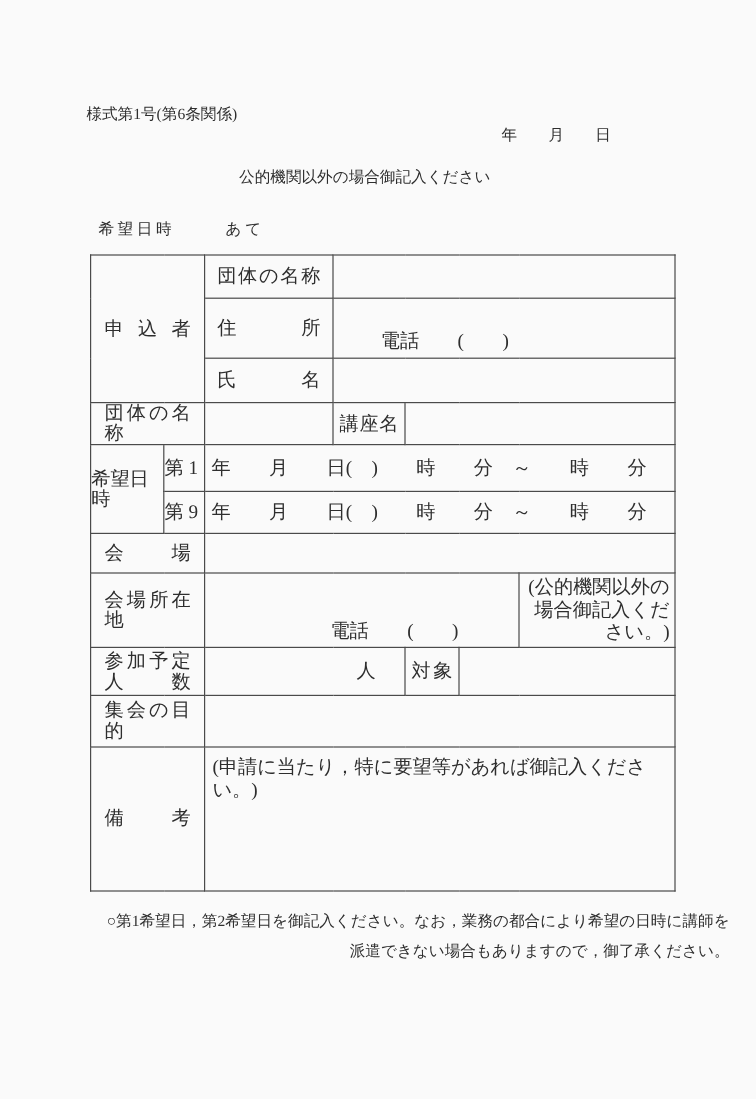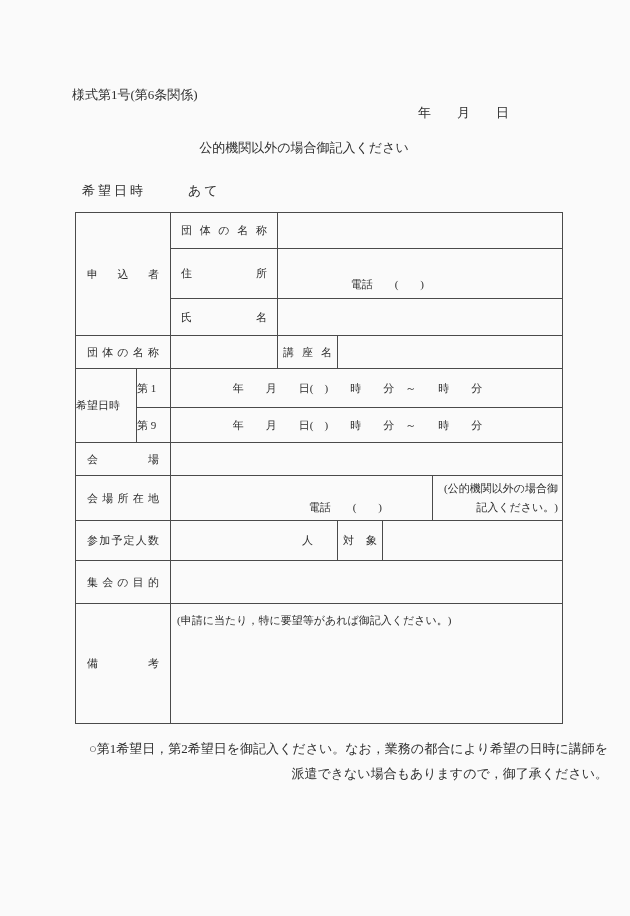--- a/index.html
+++ b/index.html
@@ -22,21 +22,21 @@
 
   table.form-table {
     margin: 13px 0 0 75px;
     width: 487px;
     border-collapse: collapse;
     table-layout: fixed;
   }
   td {
     border: 1px solid #4a4a4a;
     vertical-align: middle;
-    font-size: 11px;
+    font-size: 16px;
     line-height: 17px;
     overflow: hidden;
   }
   .just { text-align: justify; text-align-last: justify; }
   .lbl  { padding: 0 10px; }
   .lbl-narrow { padding: 0 5px; }
   .lbl-main   { padding: 0 11px; }
   .center { text-align: left; }
   .v-bottom { vertical-align: bottom; }
   .v-top { vertical-align: top; }

